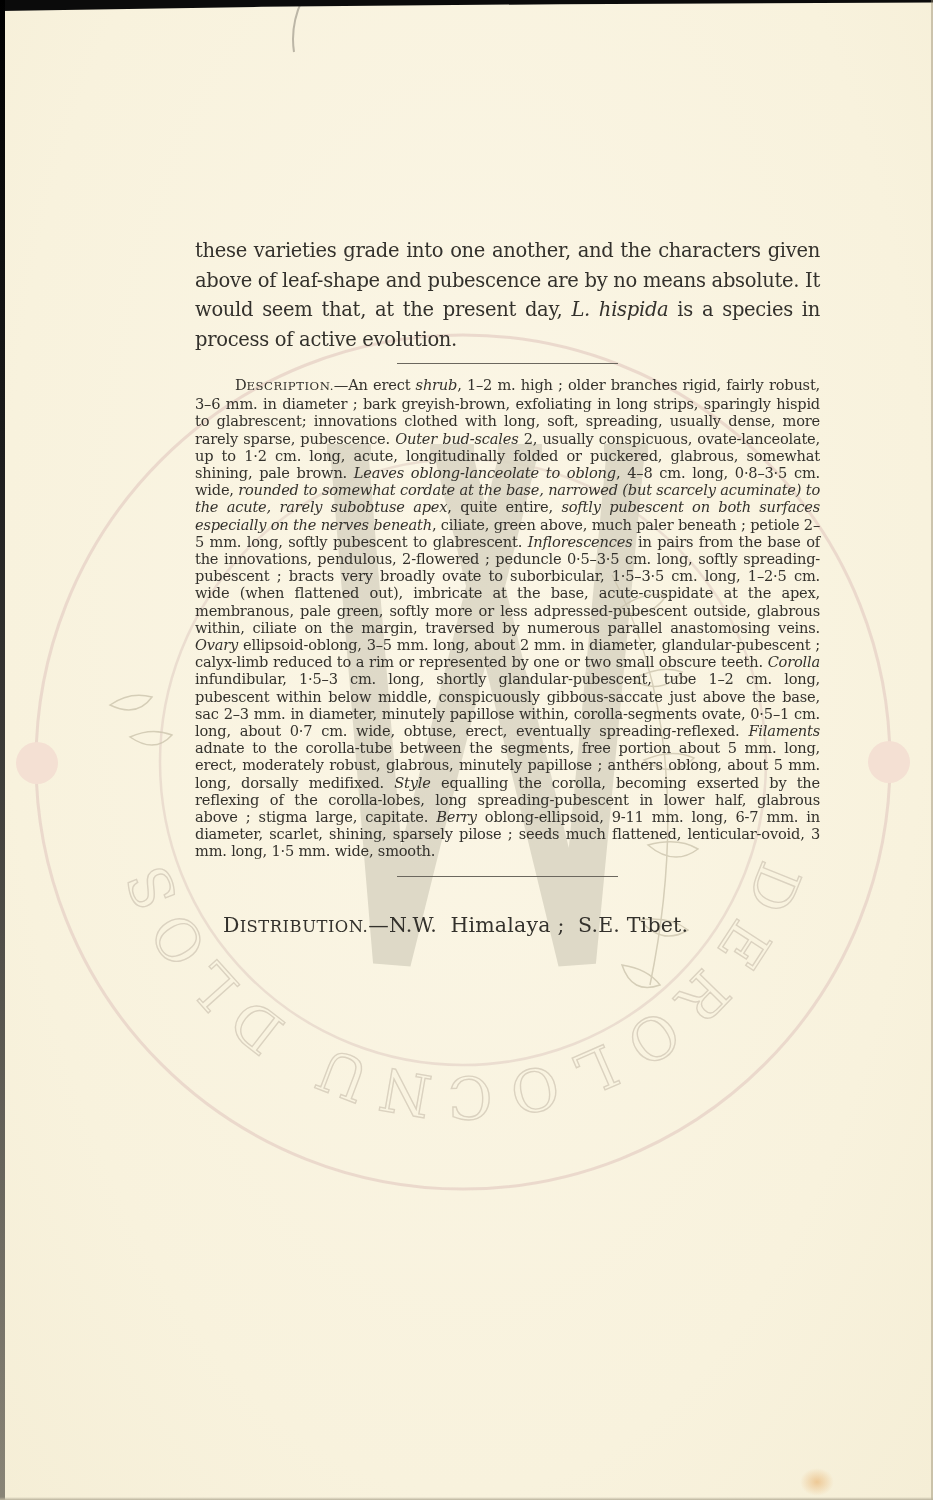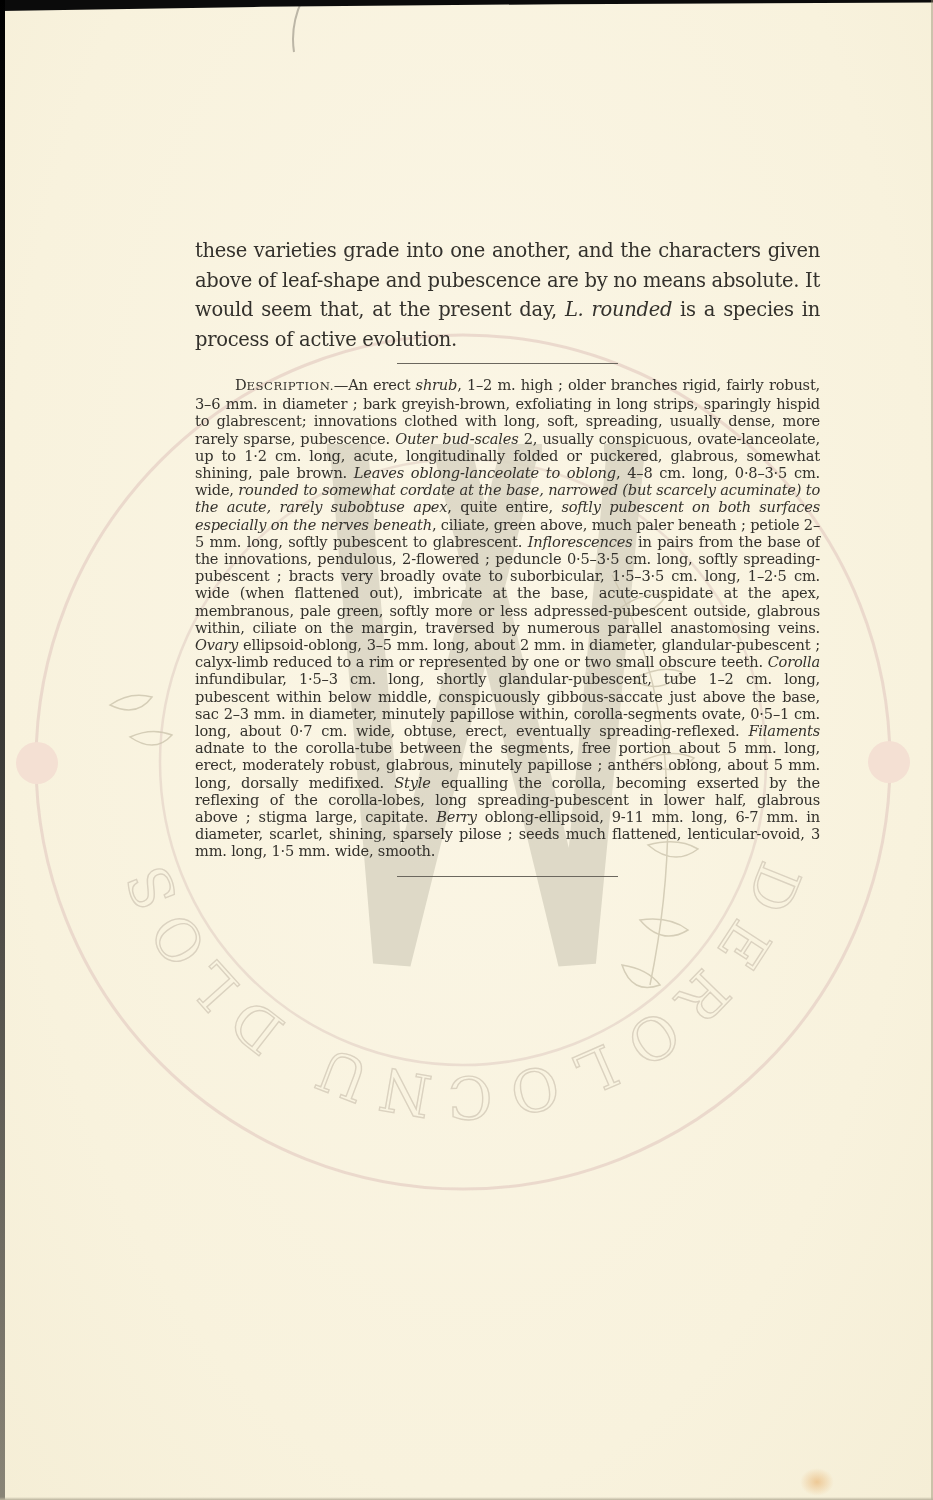--- a/index.html
+++ b/index.html
@@ -100,24 +100,25 @@
         <text x="533.7" y="1084.3" transform="rotate(167.6 533.7 1084.3)" text-anchor="middle" dominant-baseline="middle">O</text>
         <text x="594.6" y="1064.6" transform="rotate(156.5 594.6 1064.6)" text-anchor="middle" dominant-baseline="middle">L</text>
         <text x="650.5" y="1033.6" transform="rotate(145.4 650.5 1033.6)" text-anchor="middle" dominant-baseline="middle">O</text>
         <text x="699.4" y="992.3" transform="rotate(134.3 699.4 992.3)" text-anchor="middle" dominant-baseline="middle">R</text>
         <text x="739.4" y="942.3" transform="rotate(123.1 739.4 942.3)" text-anchor="middle" dominant-baseline="middle">E</text>
         <text x="769.0" y="885.6" transform="rotate(112.0 769.0 885.6)" text-anchor="middle" dominant-baseline="middle">D</text>
       </g>
   </svg>
 
   <div class="text-column">
-    <p class="intro"><span>these varieties grade into one another, and the characters given above of leaf-shape and pubescence are by no means absolute.  It would seem that, at the present day, </span><span class="it">L. rounded</span><span> is a species in process of active evolution.</span></p>
+    <p class="intro"><span>these varieties grade into one another, and the characters given above of leaf-shape and pubescence are by no means absolute.  It would seem that, at the present day, </span><span class="it">L. hispida</span><span> is a species in process of active evolution.</span></p>
     <div class="divider divider-top"></div>
     <p class="description"><span>D</span><span class="sc">ESCRIPTION.</span><span>—An erect </span><span class="it">shrub</span><span>, 1–2 m. high&nbsp;;  older branches rigid, fairly robust, 3–6 mm. in diameter&nbsp;;  bark greyish-brown, exfoliating in long strips, sparingly hispid to glabrescent; innovations clothed with long, soft, spreading, usually dense, more rarely sparse, pubescence.  </span><span class="it">Outer bud-scales</span><span> 2, usually conspicuous, ovate-lanceolate, up to 1·2 cm. long, acute, longitudinally folded or puckered, glabrous, somewhat shining, pale brown.  </span><span class="it">Leaves oblong-lanceolate to oblong</span><span>, 4–8 cm. long, 0·8–3·5 cm. wide, </span><span class="it">rounded to somewhat cordate at the base, narrowed (but scarcely acuminate) to the acute, rarely subobtuse apex</span><span>, quite entire, </span><span class="it">softly pubescent on both surfaces especially on the nerves beneath</span><span>, ciliate, green above, much paler beneath&nbsp;;  petiole 2–5 mm. long, softly pubescent to glabrescent.  </span><span class="it">Inflorescences</span><span> in pairs from the base of the innovations, pendulous, 2-flowered&nbsp;;  peduncle 0·5–3·5 cm. long, softly spreading-pubescent&nbsp;;  bracts very broadly ovate to suborbicular, 1·5–3·5 cm. long, 1–2·5 cm. wide (when flattened out), imbricate at the base, acute-cuspidate at the apex, membranous, pale green, softly more or less adpressed-pubescent outside, glabrous within, ciliate on the margin, traversed by numerous parallel anastomosing veins.  </span><span class="it">Ovary</span><span> ellipsoid-oblong, 3–5 mm. long, about 2 mm. in diameter, glandular-pubescent&nbsp;;  calyx-limb reduced to a rim or represented by one or two small obscure teeth.  </span><span class="it">Corolla</span><span> infundibular, 1·5–3 cm. long, shortly glandular-pubescent, tube 1–2 cm. long, pubescent within below middle, conspicuously gibbous-saccate just above the base, sac 2–3 mm. in diameter, minutely papillose within, corolla-segments ovate, 0·5–1 cm. long, about 0·7 cm. wide, obtuse, erect, eventually spreading-reflexed.  </span><span class="it">Filaments</span><span> adnate to the corolla-tube between the segments, free portion about 5 mm. long, erect, moderately robust, glabrous, minutely papillose&nbsp;;  anthers oblong, about 5 mm. long, dorsally medifixed.  </span><span class="it">Style</span><span> equalling the corolla, becoming exserted by the reflexing of the corolla-lobes, long spreading-pubescent in lower half, glabrous above&nbsp;;  stigma large, capitate.  </span><span class="it">Berry</span><span> oblong-ellipsoid, 9-11 mm. long, 6-7 mm. in diameter, scarlet, shining, sparsely pilose&nbsp;;  seeds much flattened, lenticular-ovoid, 3 mm. long, 1·5 mm. wide, smooth.</span></p>
     <div class="divider divider-bottom"></div>
+    <p class="distribution"><span>D</span><span class="sc">ISTRIBUTION.</span><span>—N.W.&nbsp;&nbsp;Himalaya&nbsp;;&nbsp;&nbsp;S.E.&nbsp;Tibet.</span></p>
   </div>
 
   <svg class="pencil-mark" width="80" height="70" viewBox="0 0 80 70">
     <path d="M34,0 q-12,26 -8,52" fill="none" stroke="#938d80" stroke-width="2" opacity="0.6"></path>
     <path d="M36,2 q10,-6 20,0" fill="none" stroke="#938d80" stroke-width="2" opacity="0.5"></path>
   </svg>
 
   <div class="stain"></div>
 
   <div class="top-edge"></div>

